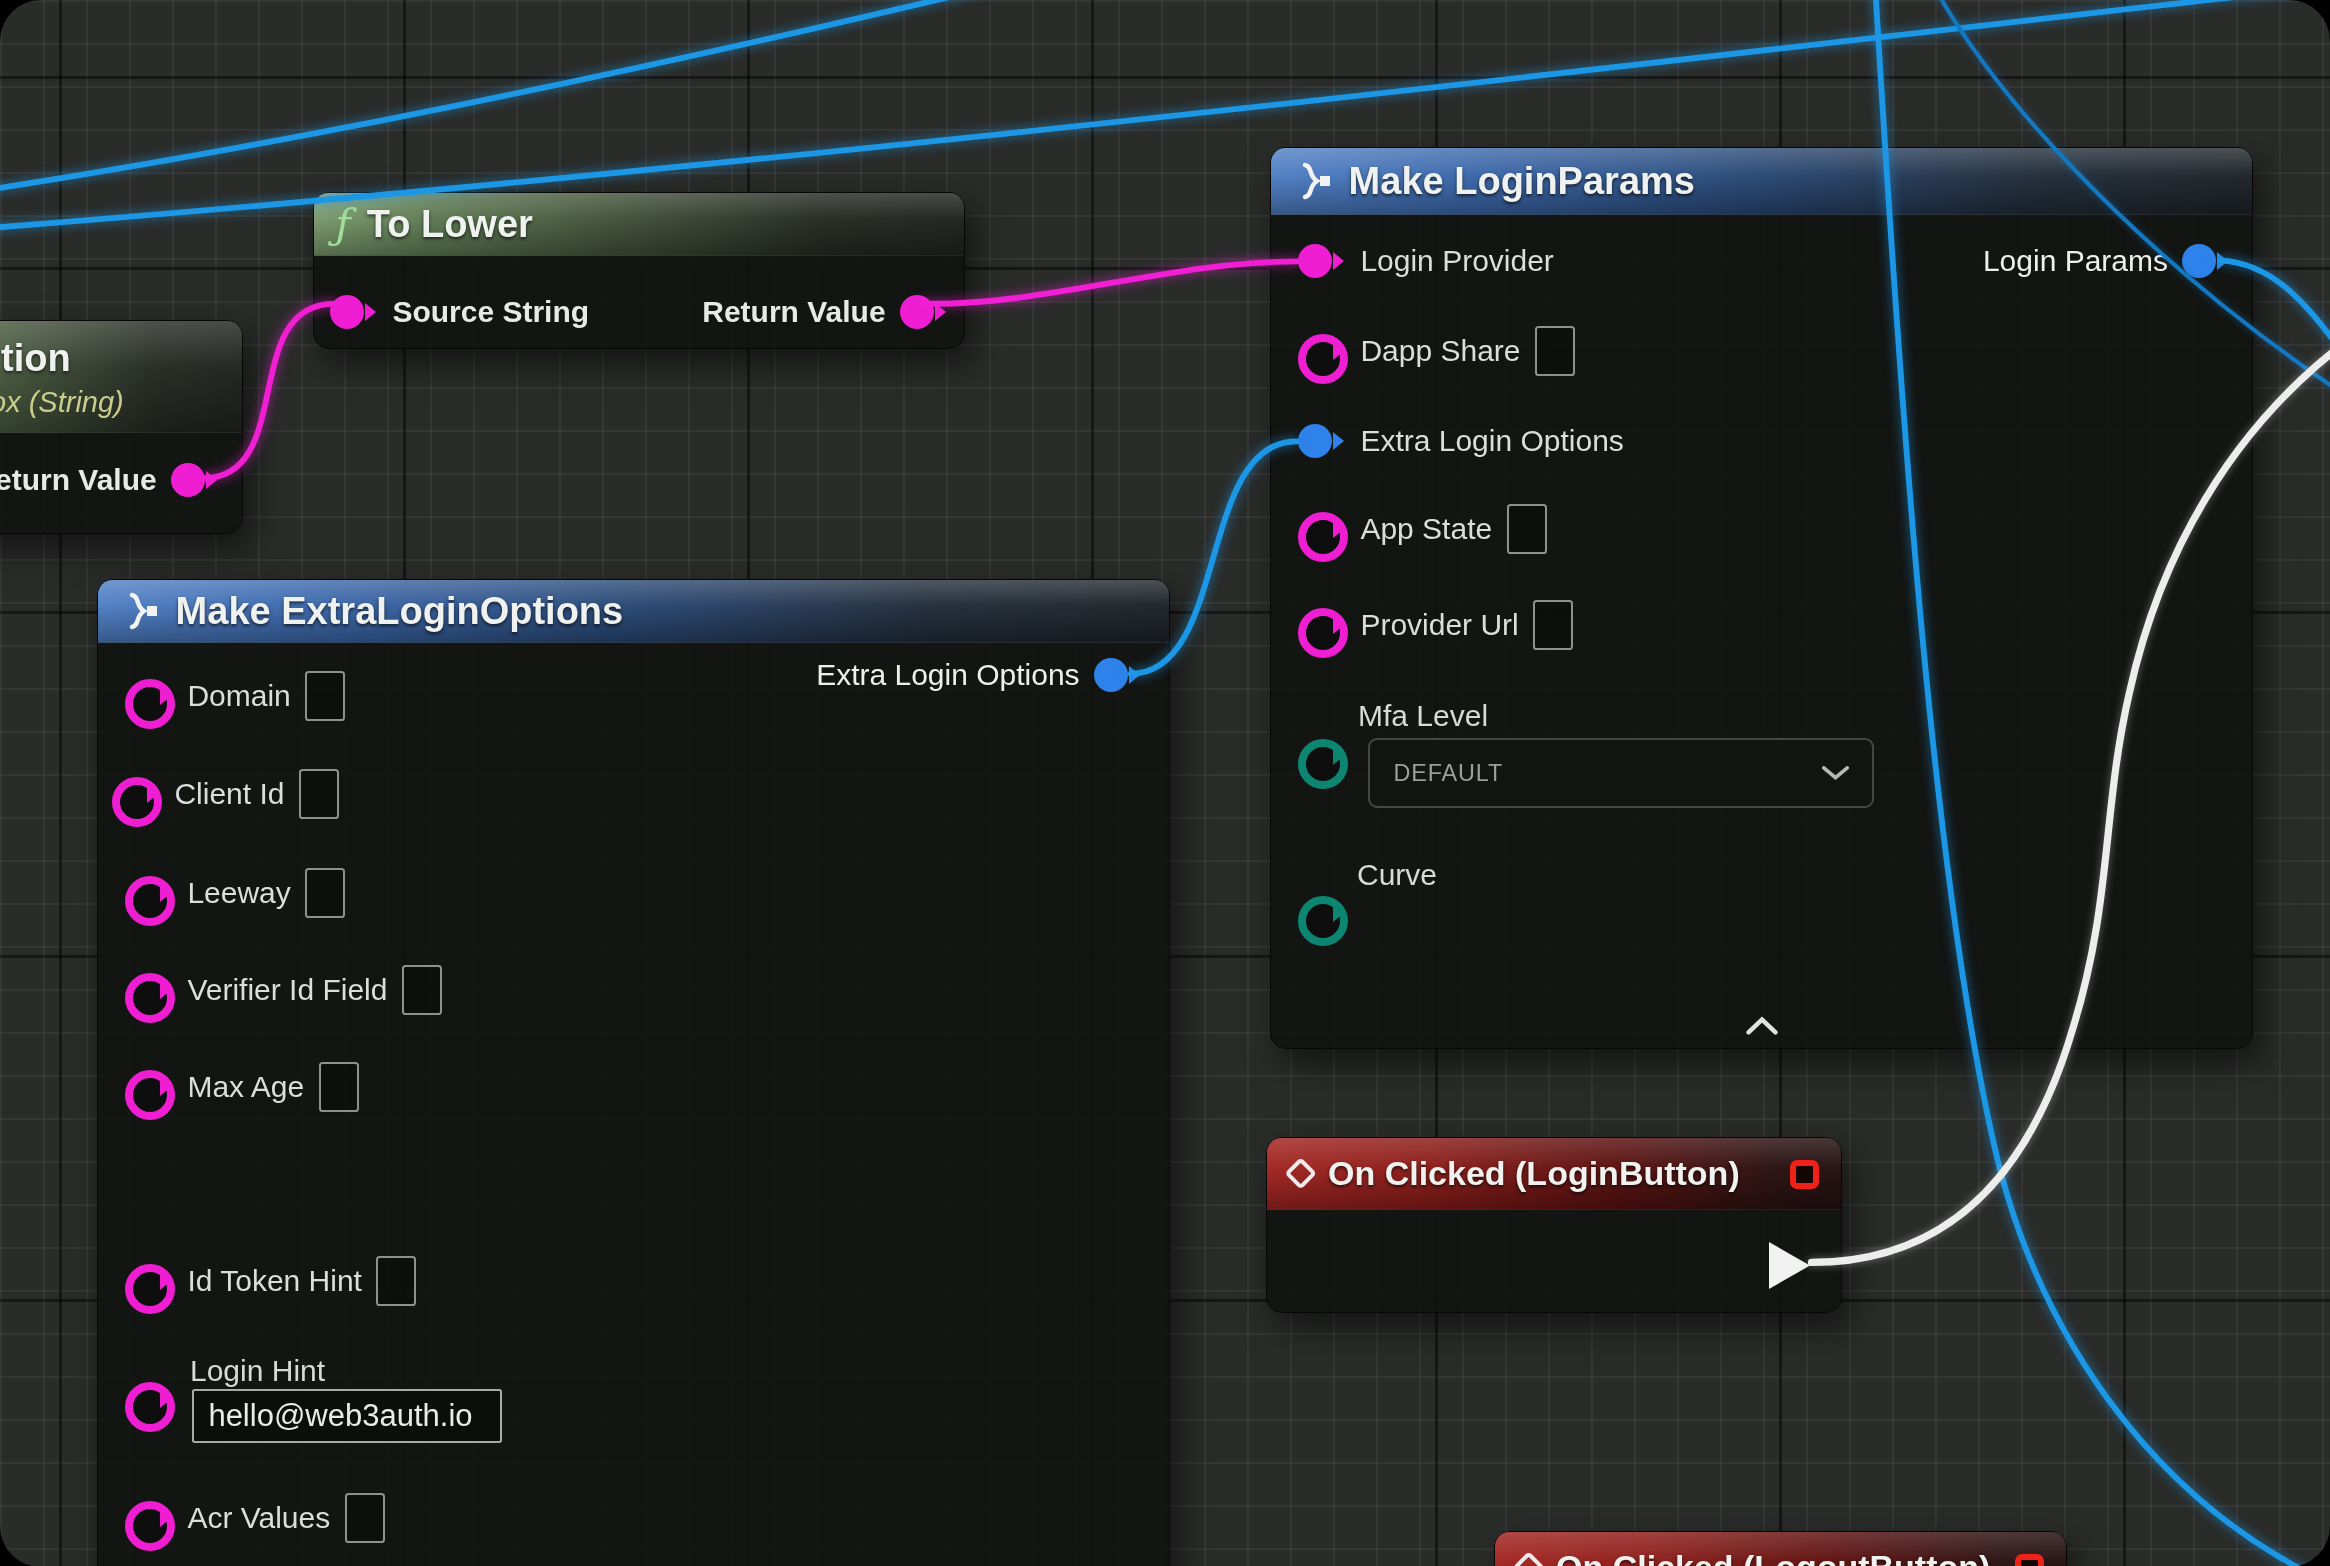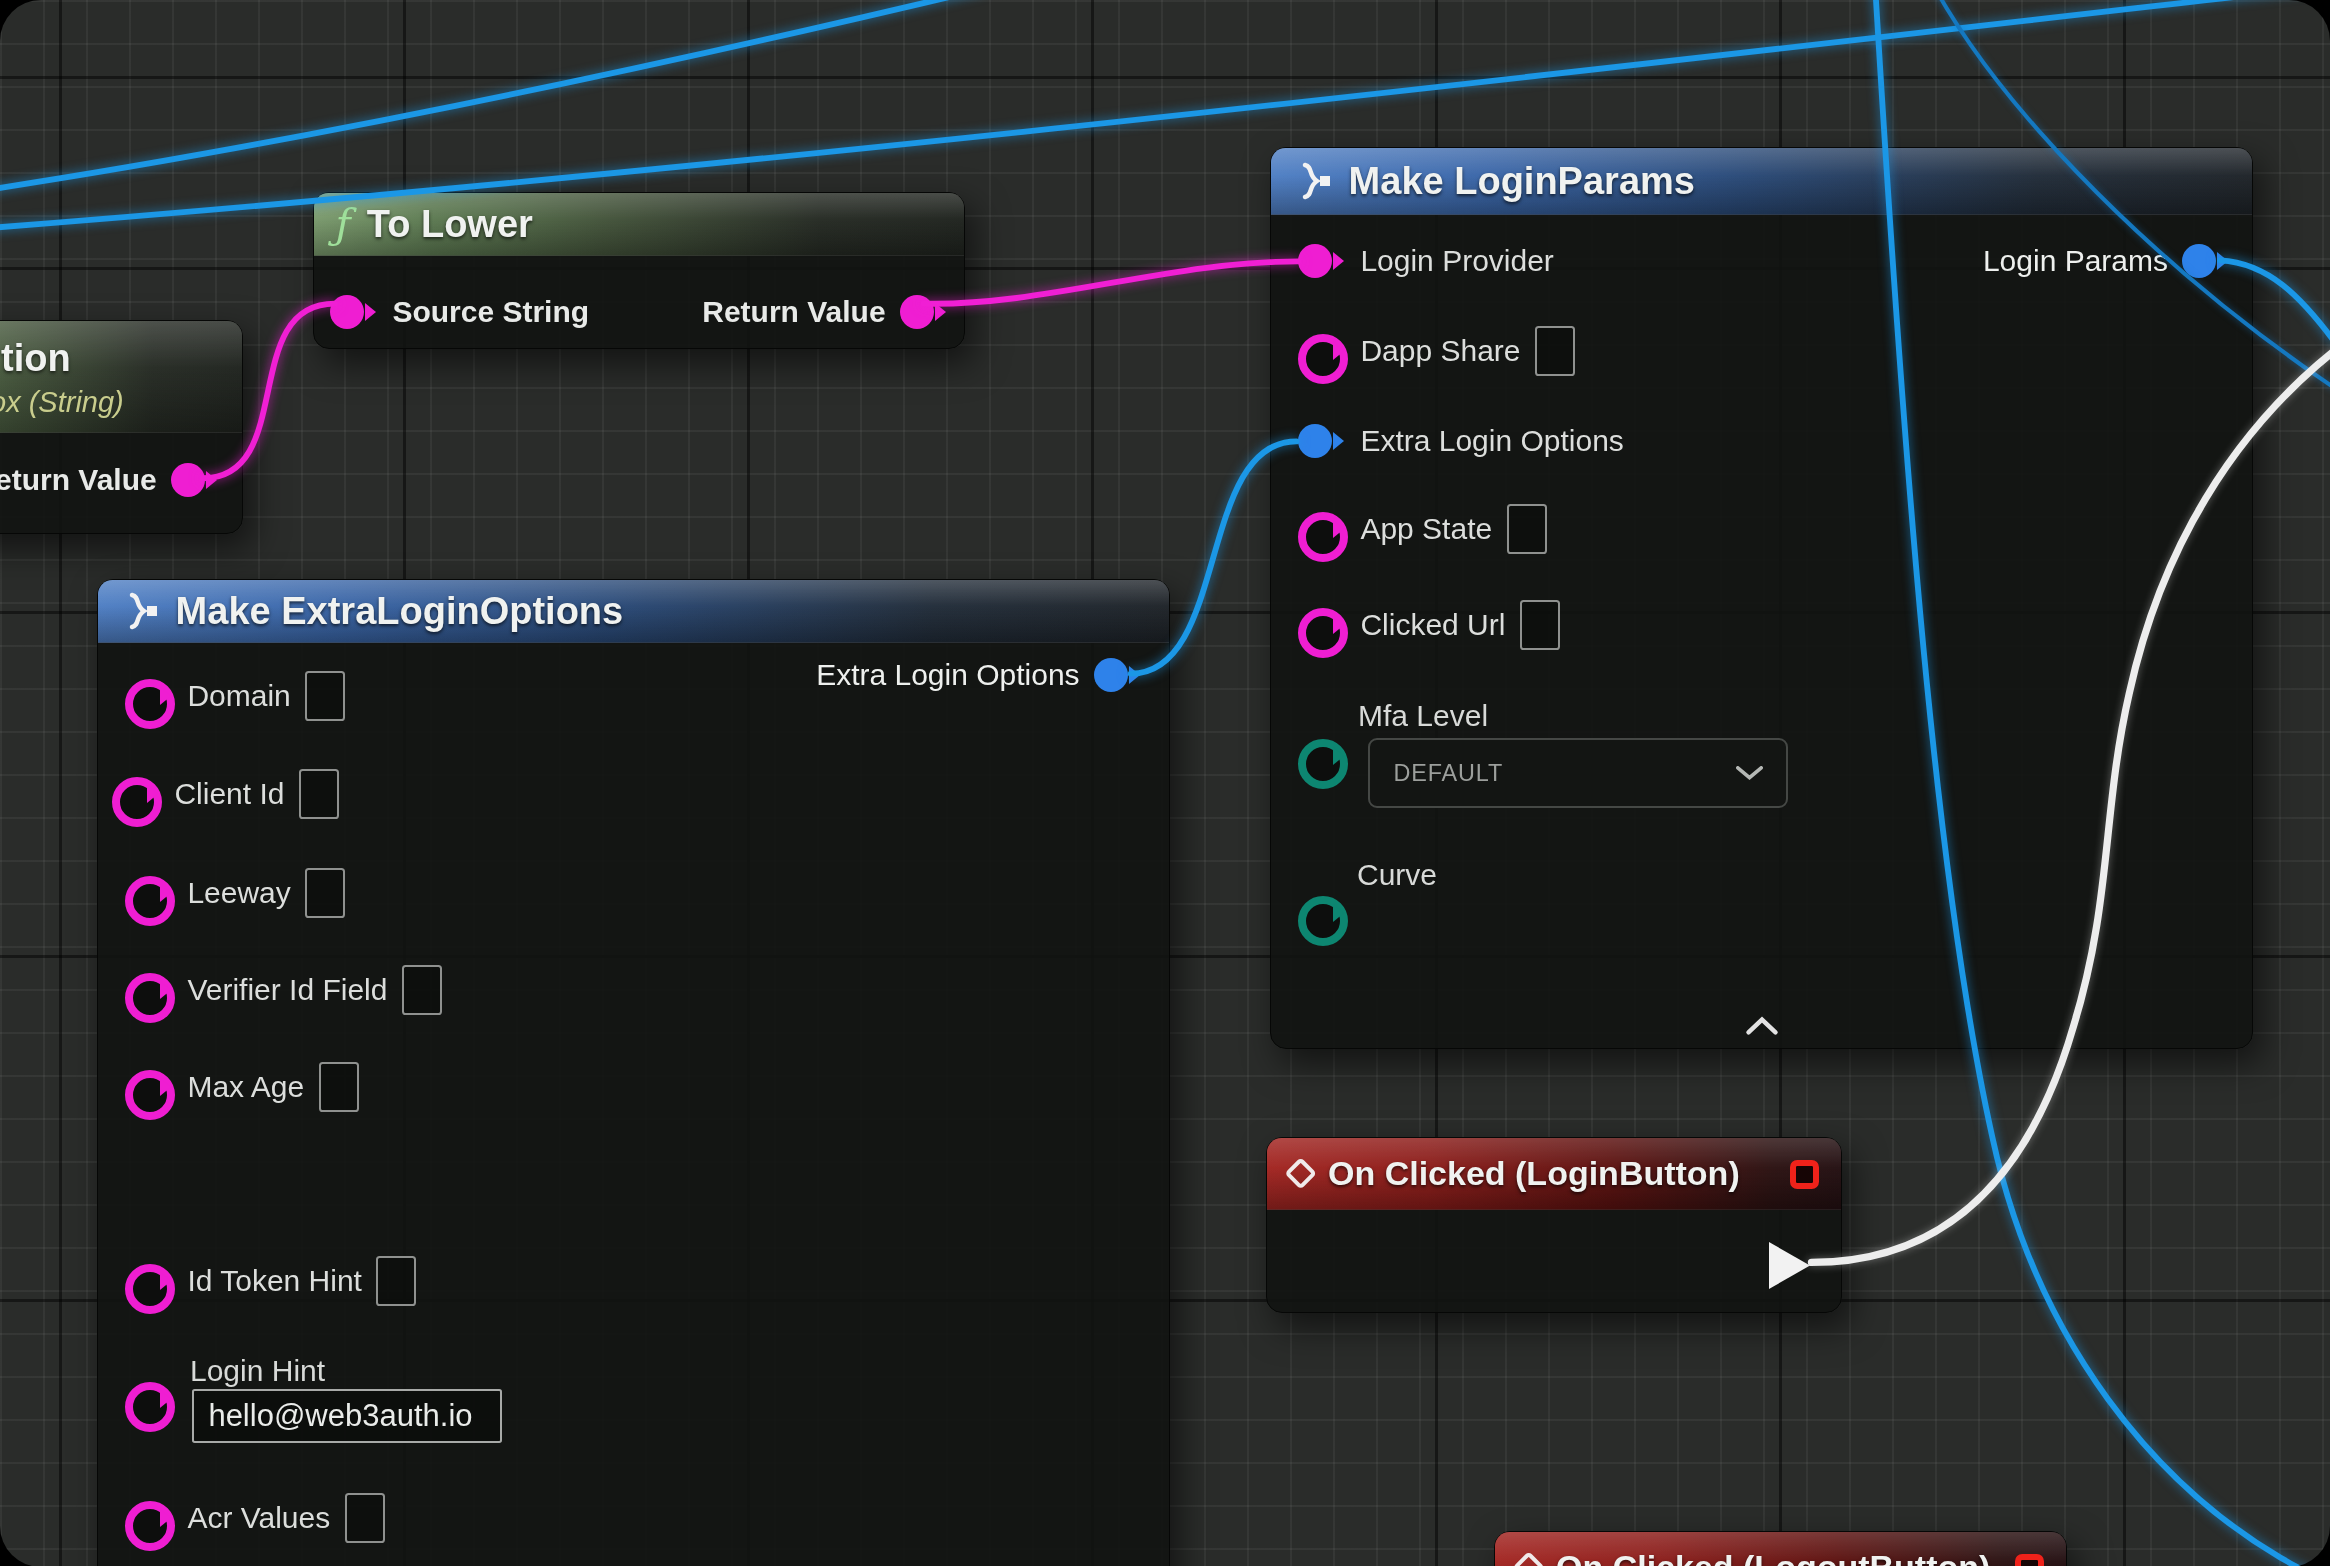--- a/index.html
+++ b/index.html
@@ -35,21 +35,21 @@
   .row .lbl{white-space:nowrap;}
   
   .pin{position:relative;width:48px;height:34px;flex:0 0 auto;}
   .pin::before{content:'';position:absolute;left:0;top:0;width:34px;height:34px;border-radius:50%;background:currentColor;}
   .pin.hollow::before{background:#0d0e0d;border:8px solid currentColor;}
   .pin::after{content:'';position:absolute;left:35px;top:8px;border:9px solid transparent;border-left:11.7px solid currentColor;}
   .pink{color:#ef1ed2;} .blue-pin{color:#2e82ea;} .teal{color:#0d8671;}
   .valbox{width:40px;height:50px;border:2.7px solid #8f918f;border-radius:3.6px;background:rgba(8,9,8,0.5);flex:0 0 auto;}
   .textfield{height:54px;width:310px;padding:0 14.4px;border:2.7px solid #a8aaa8;border-radius:2.7px;
              background:rgba(8,9,8,0.55);font-size:31px;color:#eaecea;display:flex;align-items:center;white-space:nowrap;}
-  .dd{width:420px;height:70px;border:2.7px solid #454845;border-radius:9px;background:#131513;
+  .dd{width:506px;height:70px;border:2.7px solid #454845;border-radius:9px;background:#131513;
       display:flex;align-items:center;justify-content:space-between;padding:0 23.4px;color:#9c9f9c;
       font-size:23.4px;letter-spacing:0.9px;}
   .sub-label{position:absolute;color:#d8dad8;font-size:30px;white-space:nowrap;}
   .exec{position:absolute;width:41px;height:47px;background:#f2f2f2;
         clip-path:polygon(0 0,100% 50%,0 100%);}
   .delegate{position:absolute;width:29px;height:29px;border:6.3px solid #ef221a;border-radius:7.2px;background:#160505;}
   .diamond{width:23.4px;height:23.4px;border:4.5px solid #f0eaea;border-radius:4.5px;transform:rotate(45deg);background:transparent;flex:0 0 auto;}
   .collapse{position:absolute;left:50%;transform:translateX(-50%);bottom:9px;}
   
   svg.wires{position:absolute;left:0;top:0;z-index:40;pointer-events:none;}
@@ -173,21 +173,21 @@
       <span class="pin blue-pin"></span>
       <span class="lbl">Extra Login Options</span>
     </div>
     <div class="row" style="left:27px;top:352px;">
       <span class="pin hollow pink"></span>
       <span class="lbl">App State</span>
       <span class="valbox"></span>
     </div>
     <div class="row" style="left:27px;top:448px;">
       <span class="pin hollow pink"></span>
-      <span class="lbl">Clicked Url</span>
+      <span class="lbl">Provider Url</span>
       <span class="valbox"></span>
     </div>
 
     <span class="sub-label" style="left:87px;top:551px;">Mfa Level</span>
     <span class="pin hollow teal" style="position:absolute;left:27px;top:591px;"></span>
     <div class="dd" style="position:absolute;left:97px;top:590px;">
       <span>DEFAULT</span>
       <svg width="27" height="14.4" viewBox="0 0 30 16">
         <polyline points="2,2 15,13 28,2" fill="none" stroke="#b5b8b5" stroke-width="4" stroke-linecap="round"></polyline>
       </svg>

